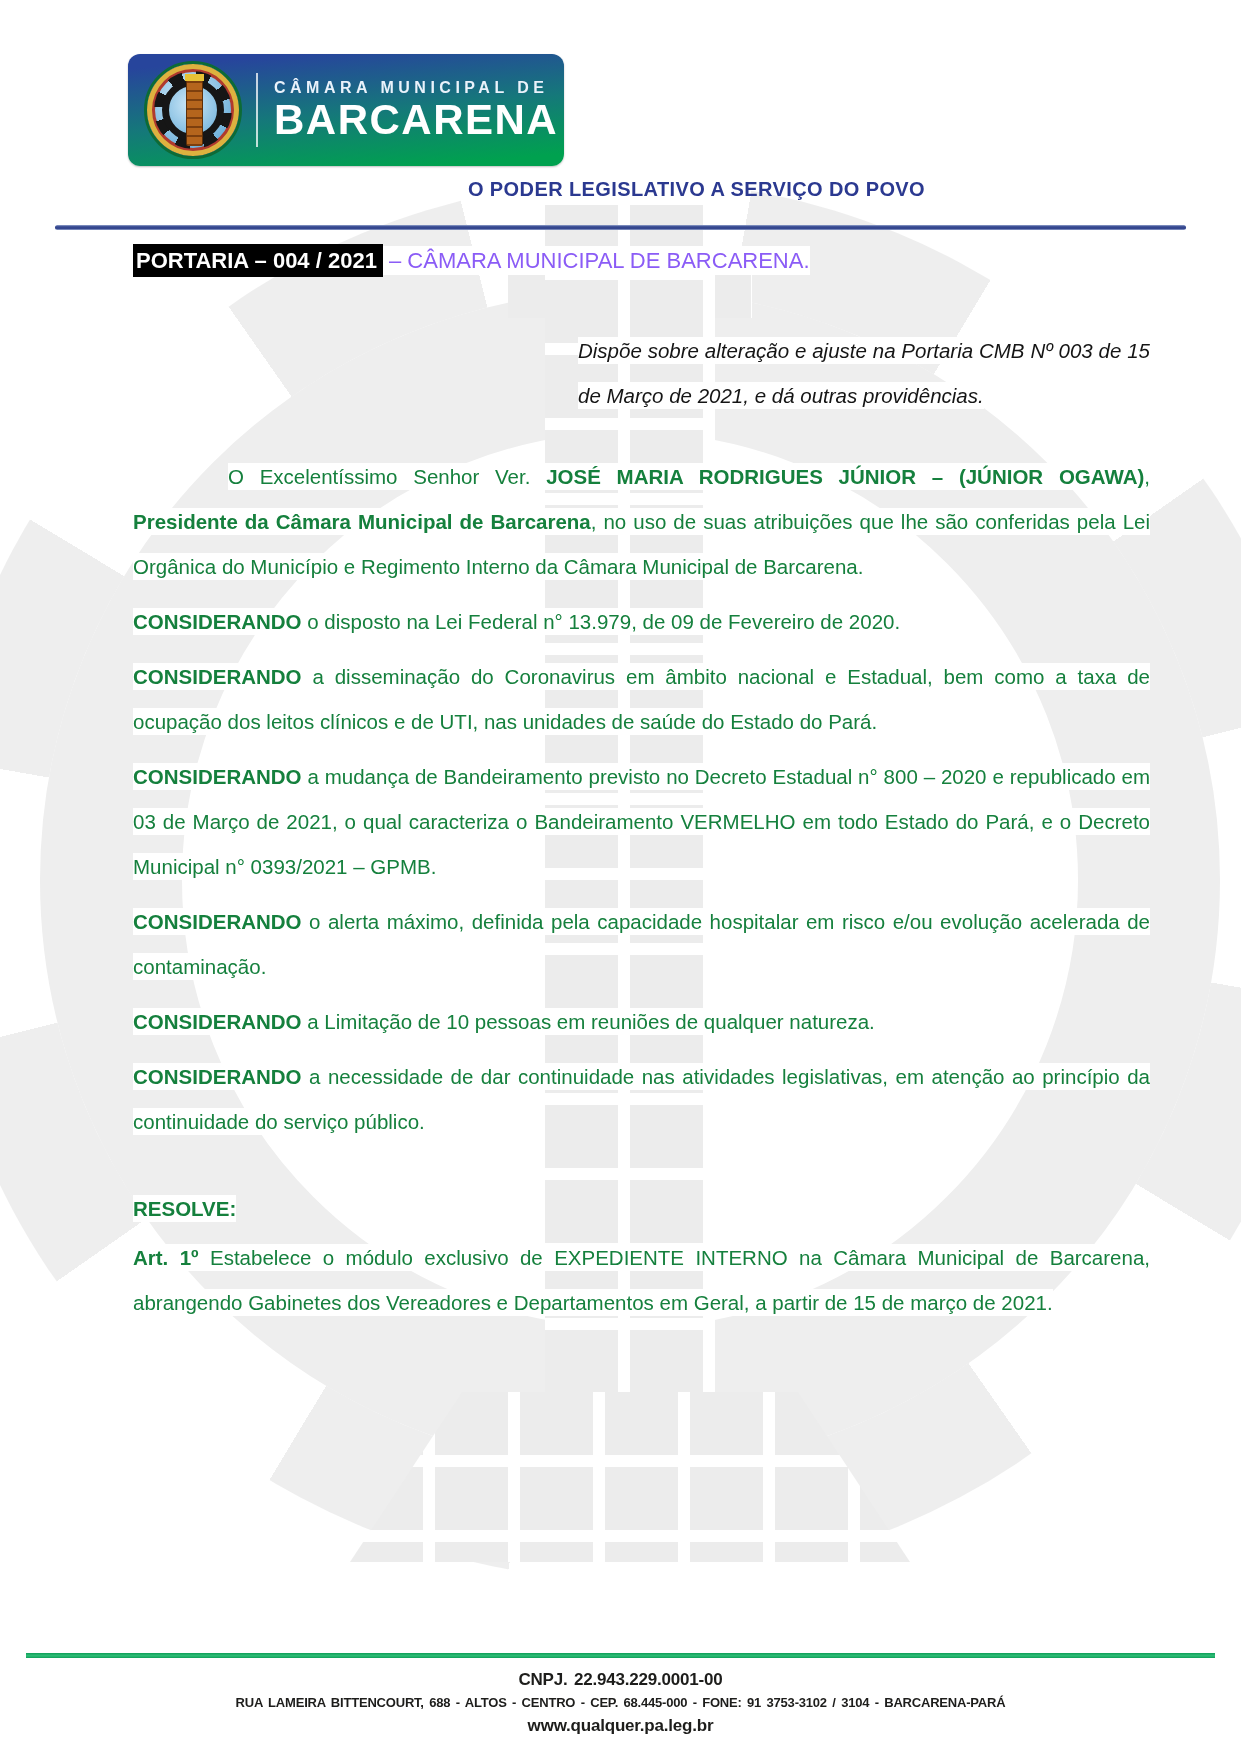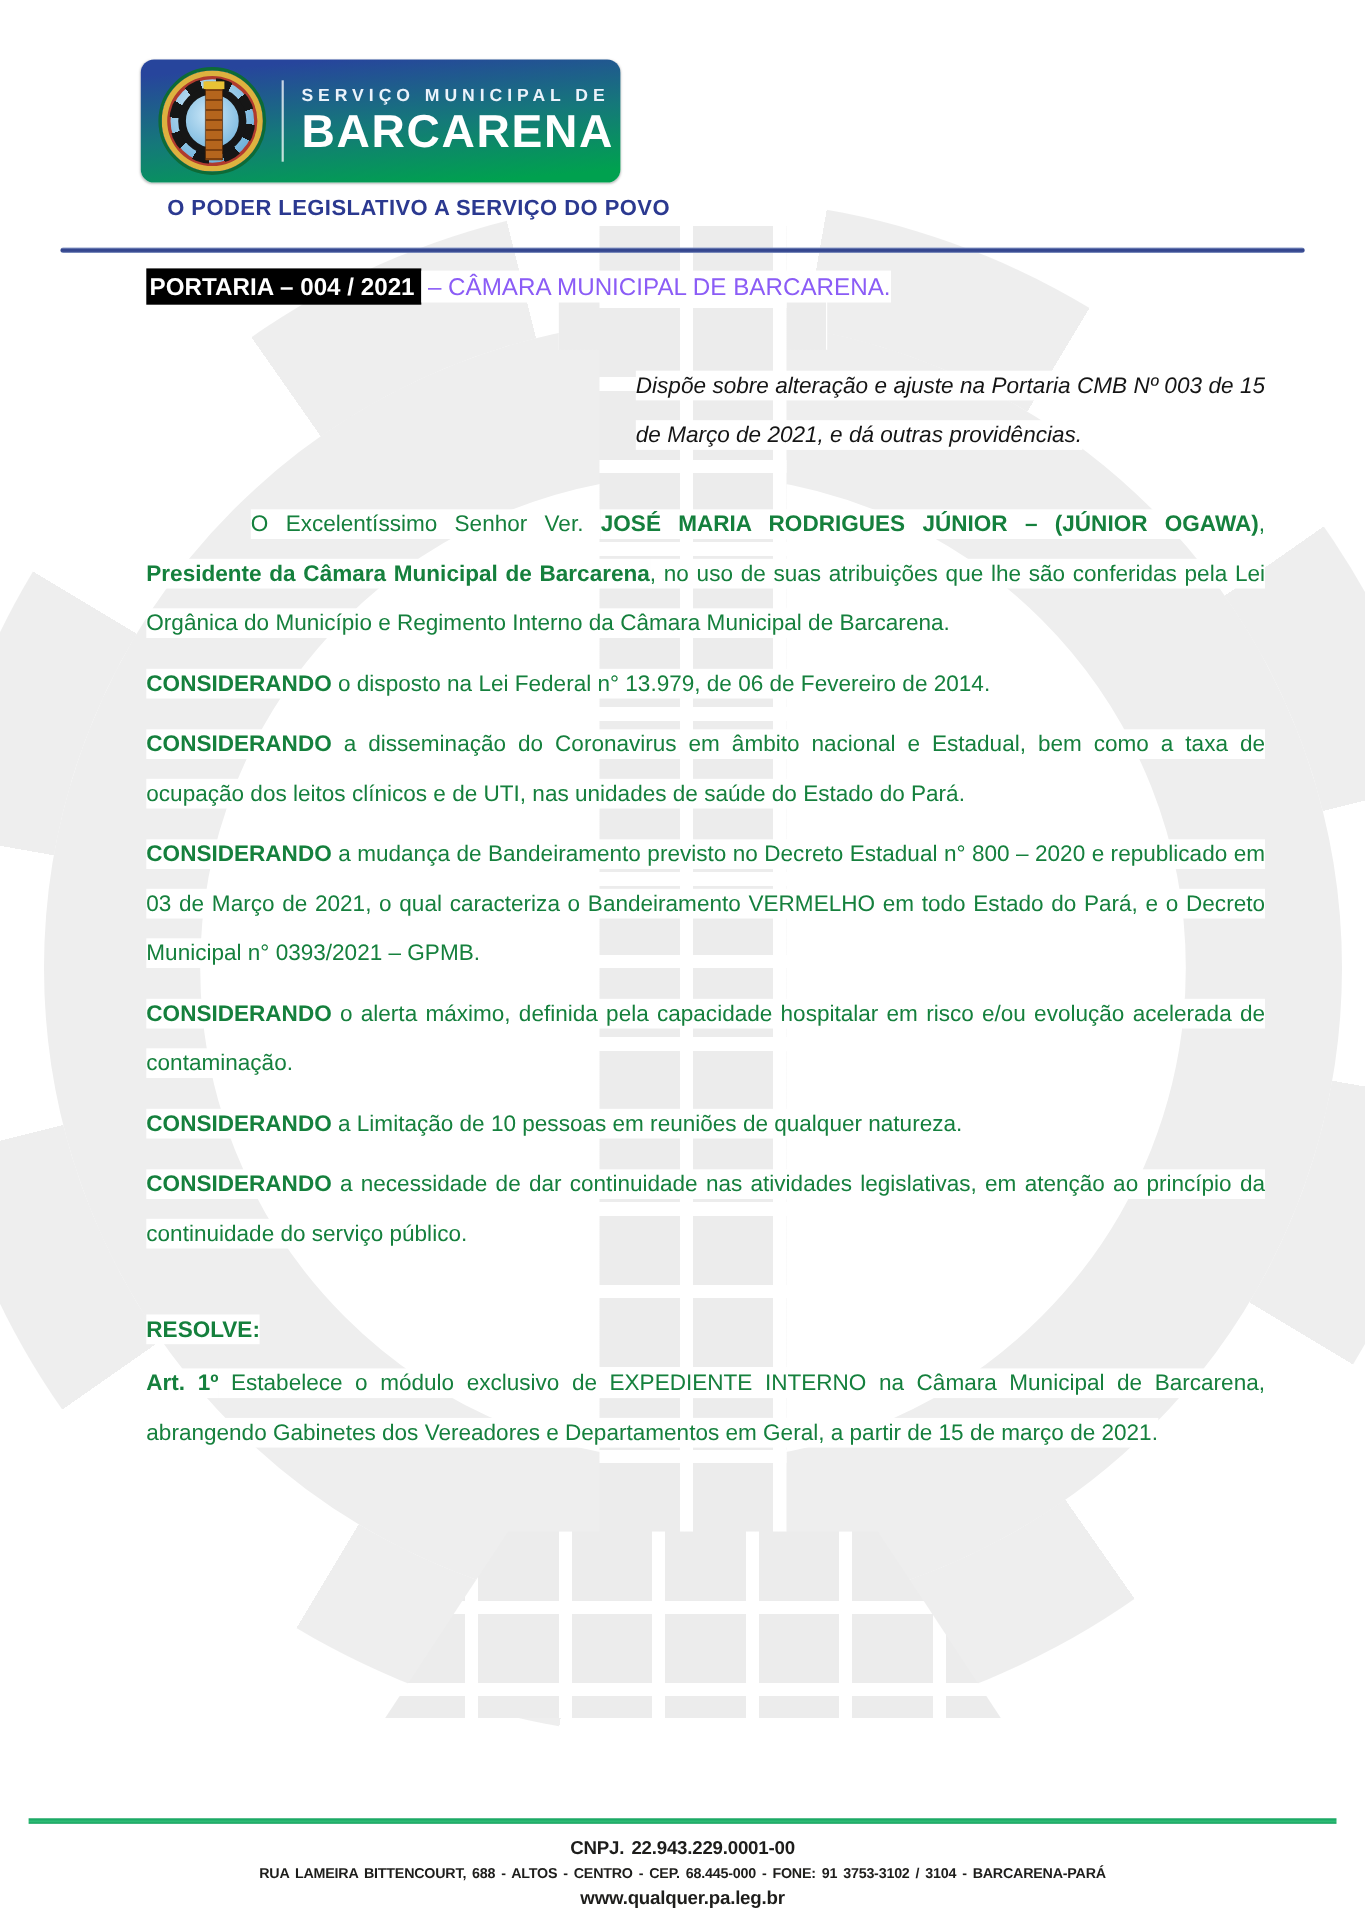--- a/index.html
+++ b/index.html
@@ -62,21 +62,21 @@
   .eg-tower{
     position:absolute;left:50%;top:10px;bottom:10px;width:15px;margin-left:-7px;border-radius:2px;
     background:repeating-linear-gradient(180deg,#b5651d 0 7px,#7d3f0e 7px 9px);
     border-left:1px solid #5e2f08;border-right:1px solid #5e2f08;
   }
   .eg-tower::before{content:"";position:absolute;left:-2px;right:-2px;top:0;height:7px;background:#e8c235;}
   .logo-sep{width:2px;height:74px;background:rgba(255,255,255,.75);margin:0 16px 0 14px;flex:0 0 auto;}
   .logo-text{display:flex;flex-direction:column;justify-content:center;color:#fff;}
   .logo-line1{font-size:16px;font-weight:700;letter-spacing:4.5px;color:#eaf2fb;margin-bottom:2px;}
   .logo-line2{font-size:42px;font-weight:800;letter-spacing:1.5px;line-height:1;}
-  .tagline{margin:12px 0 0 24px;font-size:20px;font-weight:700;color:#2b3990;letter-spacing:.4px;}
+  .tagline{margin:12px 0 0 24px;font-size:20px;font-weight:700;color:#2b3990;letter-spacing:.4px;text-align:center;}
 
   .navy-rule{
     margin:24px 55px 0 55px;height:5px;border:0;border-radius:3px;
     background:linear-gradient(180deg,#93a3cc 0%,#35478f 35%,#35478f 70%,#93a3cc 100%);
   }
 
   
   .doc{padding:14px 91px 0 133px;}
   .doc-title{margin:0 0 50px 0;font-size:22px;line-height:34px;}
   .doc-title .hl{background:#000;color:#fff;font-weight:700;padding:4px 6px 4px 3px;}
@@ -122,37 +122,37 @@
     <header>
       <div class="logo-banner">
         <div class="emblem">
           <div class="eg-teeth"></div>
           <div class="eg-cover"></div>
           <div class="eg-ring"></div>
           <div class="eg-tower"></div>
         </div>
         <div class="logo-sep"></div>
         <div class="logo-text">
-          <div class="logo-line1">SERVIÇO MUNICIPAL DE</div>
+          <div class="logo-line1">CÂMARA MUNICIPAL DE</div>
           <div class="logo-line2">BARCARENA</div>
         </div>
       </div>
       <div class="tagline">O PODER LEGISLATIVO A SERVIÇO DO POVO</div>
     </header>
 
     <hr class="navy-rule">
 
     <main class="doc">
       <p class="doc-title"><span class="hl">PORTARIA – 004 / 2021</span><span class="rest t"> – CÂMARA MUNICIPAL DE BARCARENA.</span></p>
 
       <p class="citation"><span class="t">Dispõe sobre alteração e ajuste na Portaria CMB Nº 003 de 15 de Março de 2021, e dá outras providências.</span></p>
 
       <div>
           <p class="para indent-first"><span class="t">O Excelentíssimo Senhor Ver. </span><span class="t b">JOSÉ MARIA RODRIGUES JÚNIOR – (JÚNIOR OGAWA)</span><span class="t">, </span><span class="t b">Presidente da Câmara Municipal de Barcarena</span><span class="t">, no uso de suas atribuições que lhe são conferidas pela Lei Orgânica do Município e Regimento Interno da Câmara Municipal de Barcarena.</span></p>
-          <p class="para"><span class="t b">CONSIDERANDO</span><span class="t"> o disposto na Lei Federal n° 13.979, de 06 de Fevereiro de 2014.</span></p>
+          <p class="para"><span class="t b">CONSIDERANDO</span><span class="t"> o disposto na Lei Federal n° 13.979, de 09 de Fevereiro de 2020.</span></p>
           <p class="para"><span class="t b">CONSIDERANDO</span><span class="t"> a disseminação do Coronavirus em âmbito nacional e Estadual, bem como a taxa de ocupação dos leitos clínicos e de UTI, nas unidades de saúde do Estado do Pará.</span></p>
           <p class="para"><span class="t b">CONSIDERANDO</span><span class="t"> a mudança de Bandeiramento previsto no Decreto Estadual n° 800 – 2020 e republicado em 03 de Março de 2021, o qual caracteriza o Bandeiramento VERMELHO em todo Estado do Pará, e o Decreto Municipal n° 0393/2021 – GPMB.</span></p>
           <p class="para"><span class="t b">CONSIDERANDO</span><span class="t"> o alerta máximo, definida pela capacidade hospitalar em risco e/ou evolução acelerada de contaminação.</span></p>
           <p class="para"><span class="t b">CONSIDERANDO</span><span class="t"> a Limitação de 10 pessoas em reuniões de qualquer natureza.</span></p>
           <p class="para"><span class="t b">CONSIDERANDO</span><span class="t"> a necessidade de dar continuidade nas atividades legislativas, em atenção ao princípio da continuidade do serviço público.</span></p>
           <p class="para resolve"><span class="t b">RESOLVE:</span></p>
           <p class="para"><span class="t b">Art. 1º</span><span class="t"> Estabelece o módulo exclusivo de EXPEDIENTE INTERNO na Câmara Municipal de Barcarena, abrangendo Gabinetes dos Vereadores e Departamentos em Geral, a partir de 15 de março de 2021.</span></p>
         </div>
     </main>
   </div>

